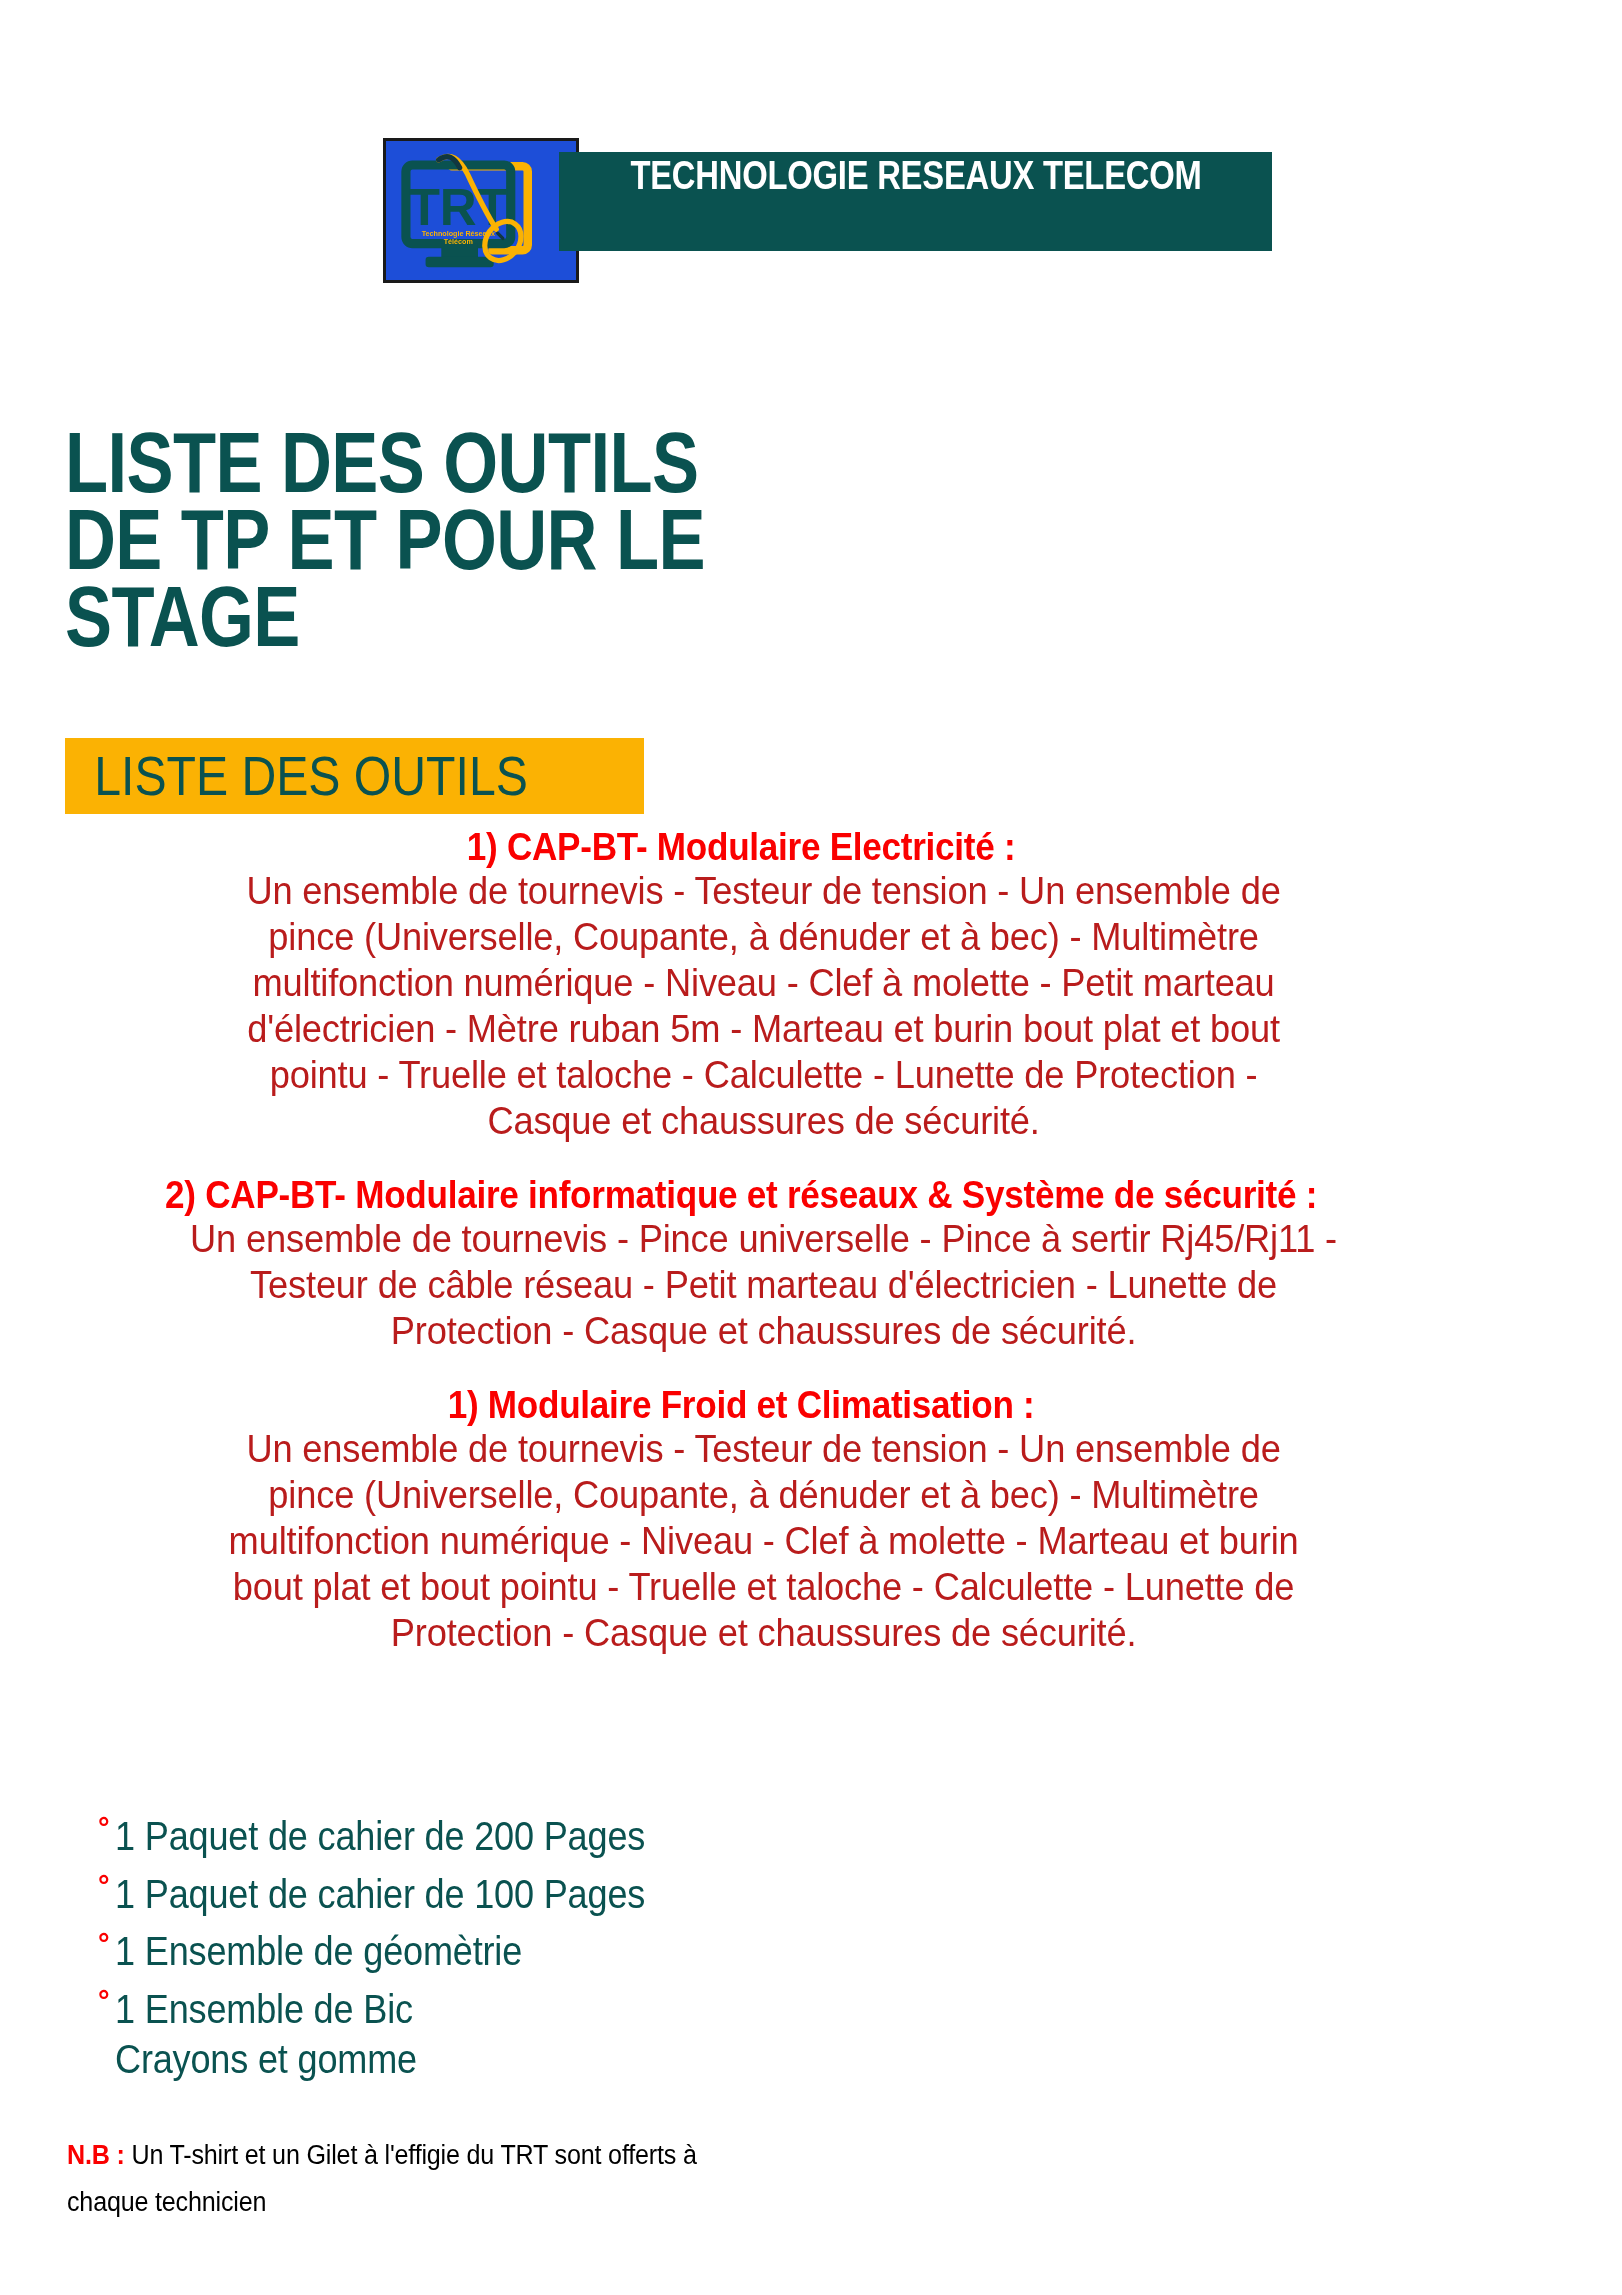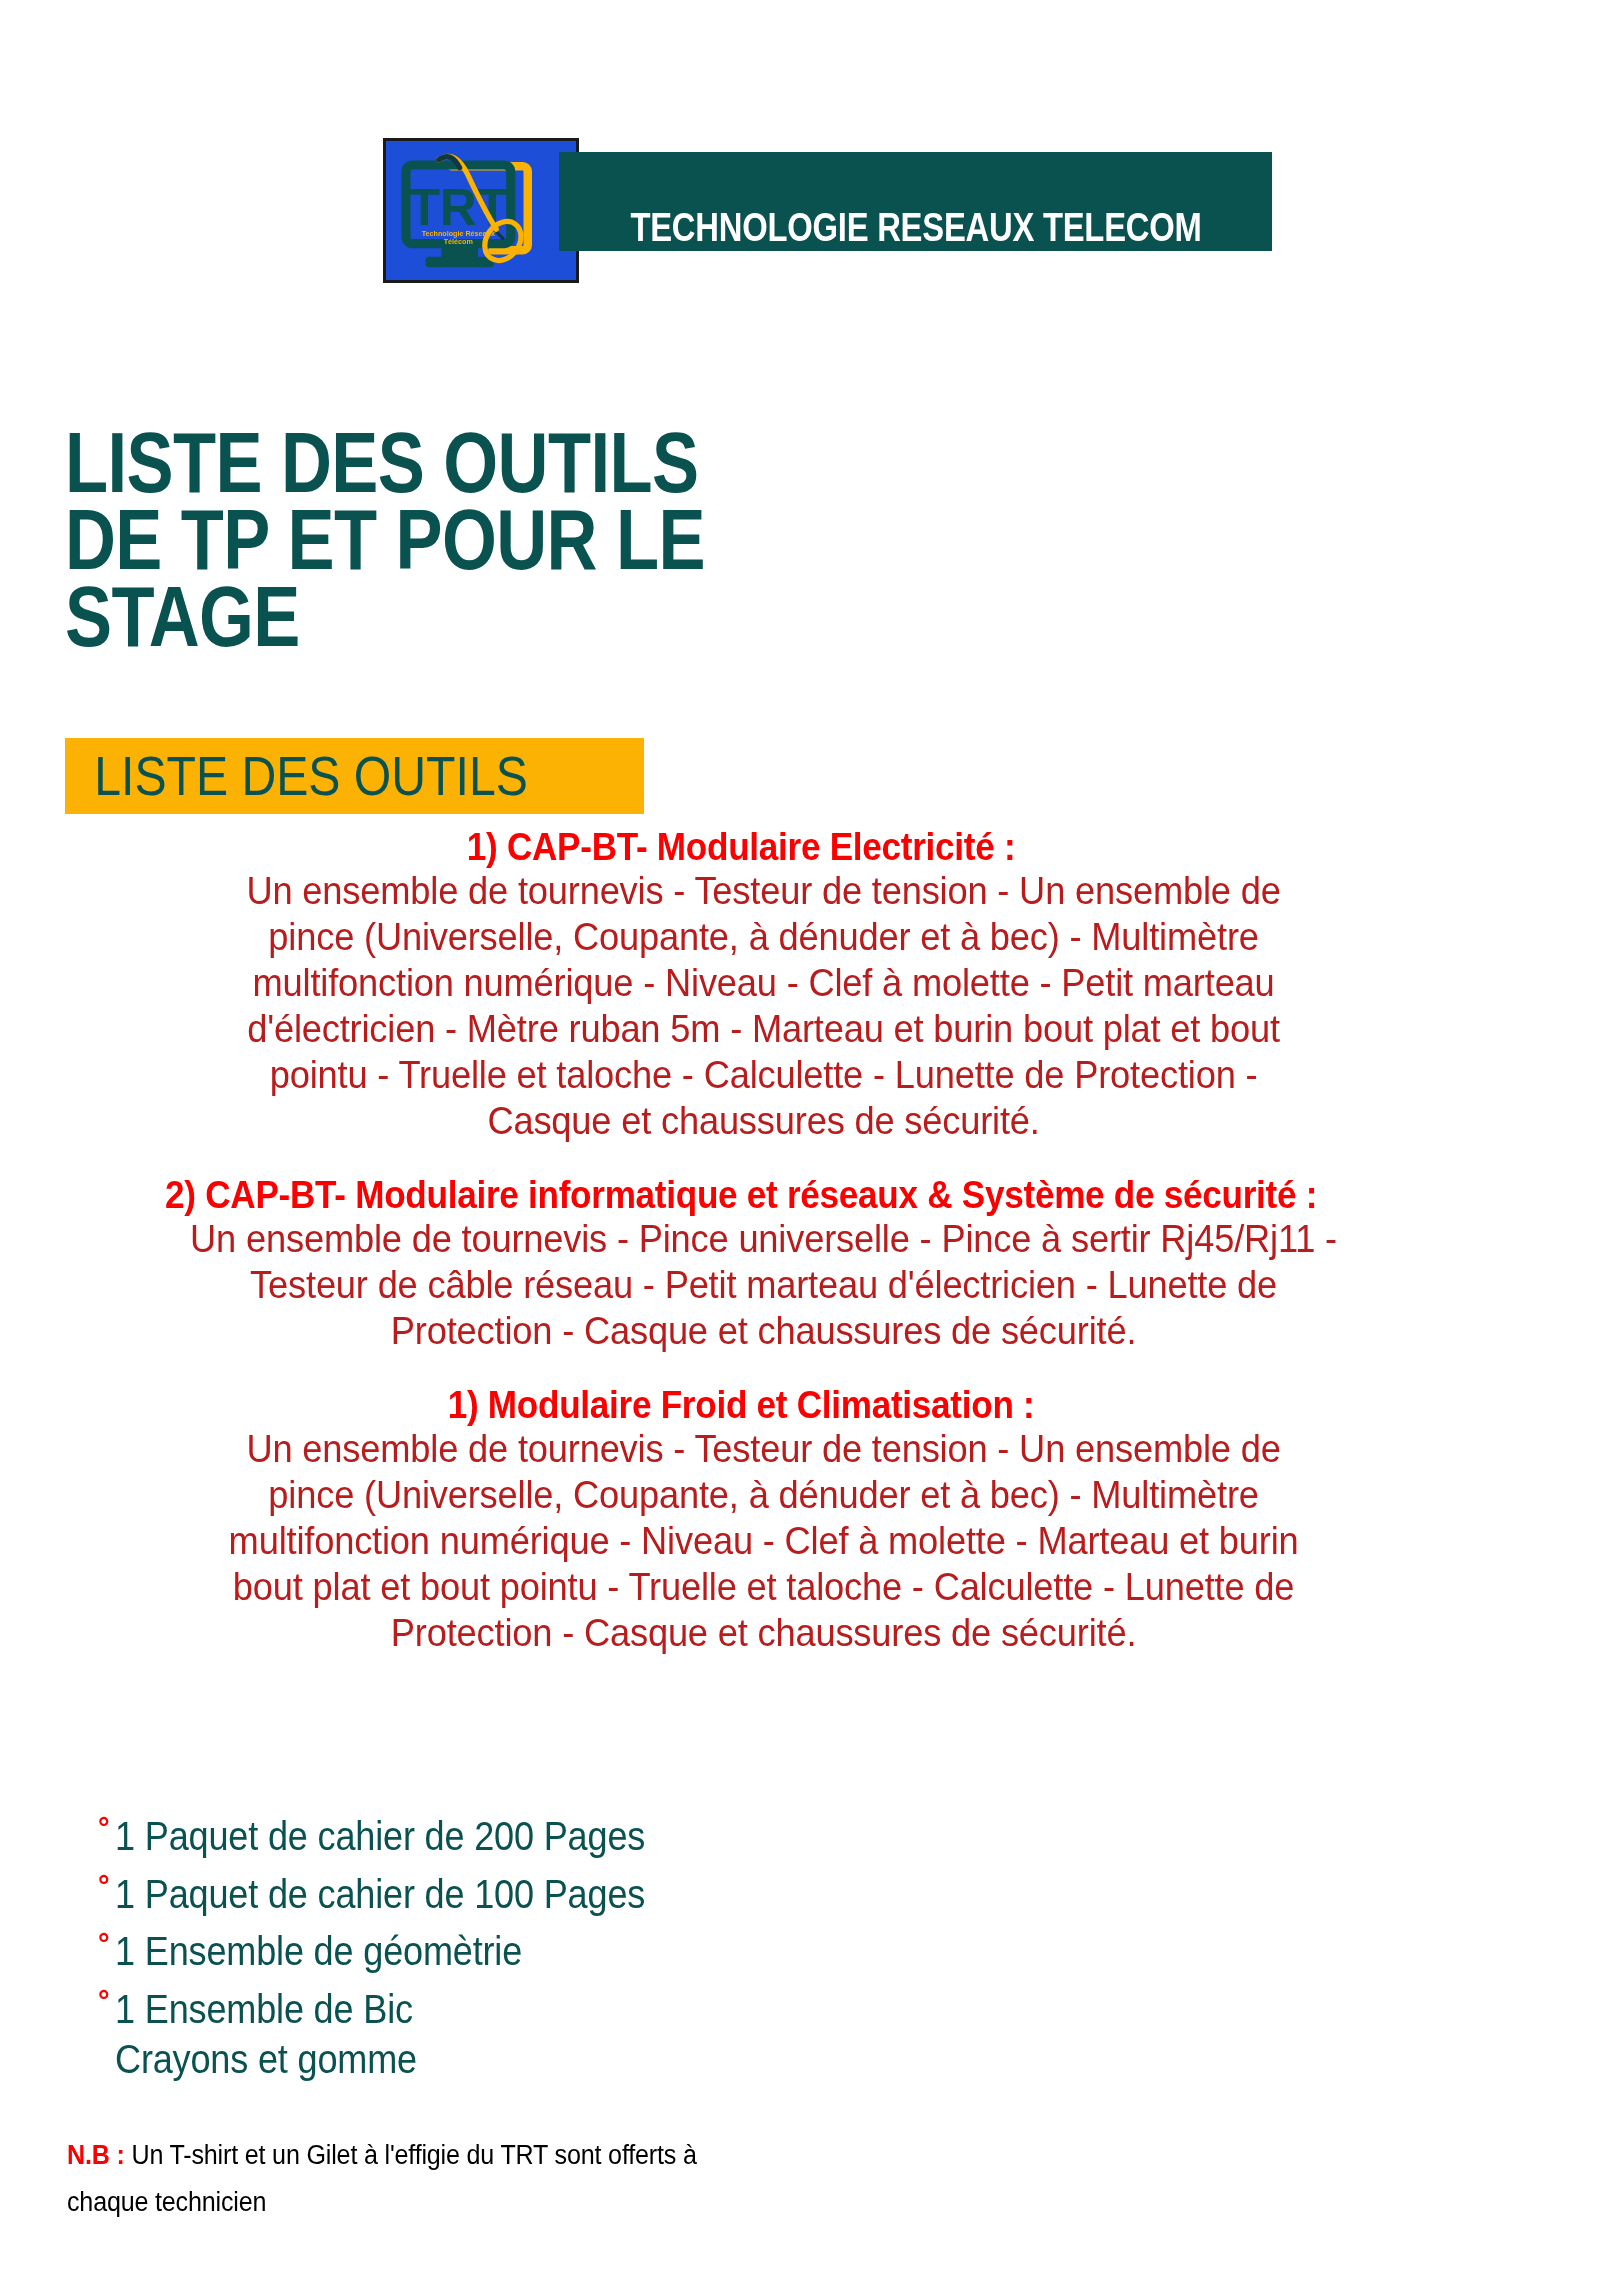--- a/index.html
+++ b/index.html
@@ -51,21 +51,21 @@
   }
 
   #brand-bar {
     position: absolute;
     left: 176px;
     top: 30px;
     width: 713px;
     height: 99px;
     background: #0a5250;
     display: flex;
-    align-items: flex-end;
+    align-items: flex-start;
     justify-content: center;
   }
 
   #brand-bar .brand-text {
     color: #ffffff;
     font-family: "Liberation Sans", sans-serif;
     font-weight: bold;
     font-size: 41px;
     letter-spacing: -0.3px;
     transform: scaleX(0.80);

